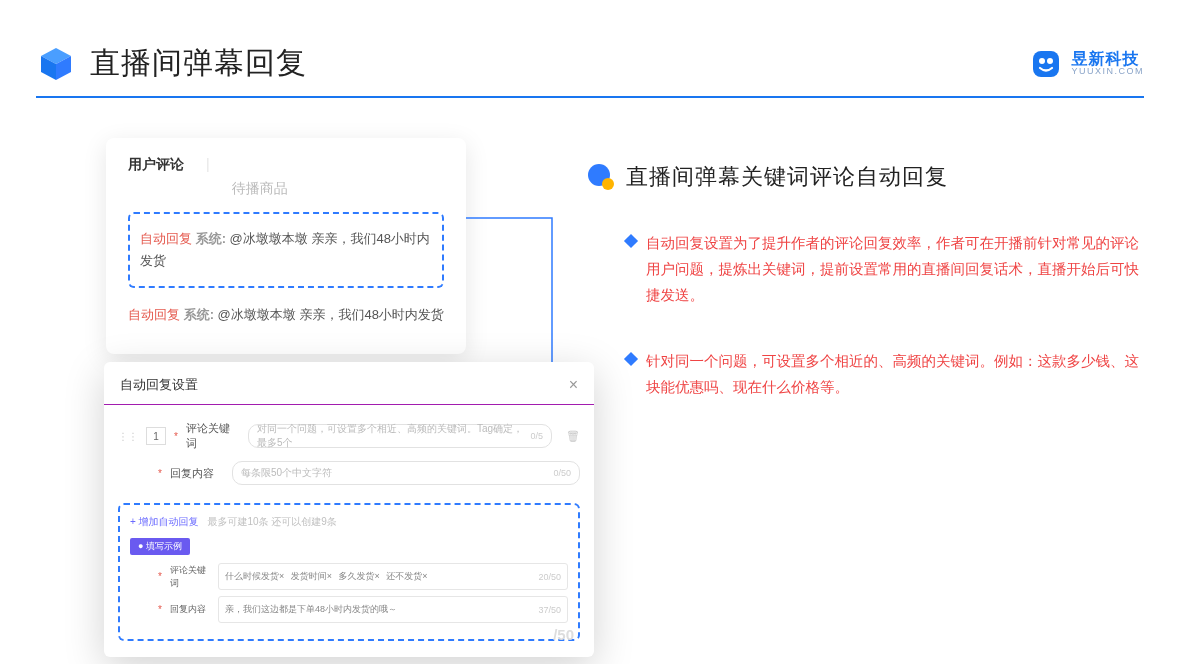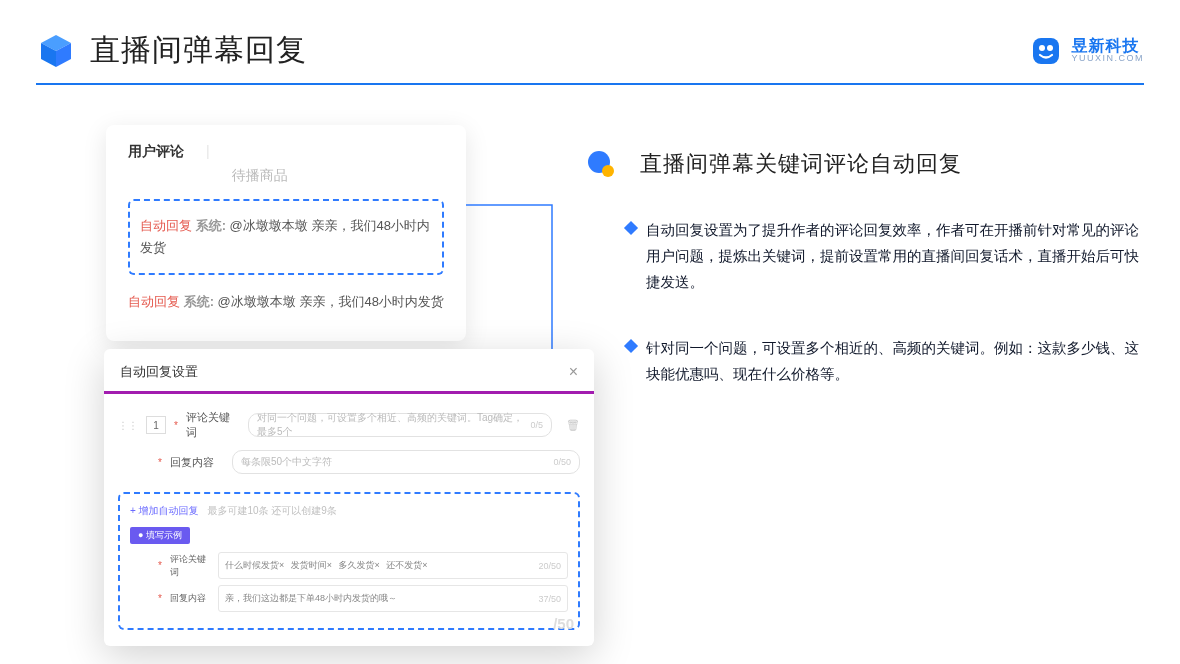--- a/index.html
+++ b/index.html
@@ -1,19 +1,19 @@
 <!DOCTYPE html>
 <html><head>
 <meta charset="utf-8">
 <style>
 * { margin: 0; padding: 0; box-sizing: border-box; font-family: "Microsoft YaHei", "PingFang SC", sans-serif; }
 body { width: 1180px; height: 664px; background: #fff; position: relative; }
 
 
-.header { display: flex; align-items: center; justify-content: space-between; padding: 30px 36px 0 36px; }
+.header { display: flex; align-items: center; justify-content: space-between; padding: 30px 36px 0 36px; margin-top: 13px; }
 .header-left { display: flex; align-items: center; gap: 14px; }
 .cube-icon { width: 40px; height: 40px; position: relative; }
 .page-title { font-size: 30px; font-weight: 500; color: #222; letter-spacing: 1px; }
 .brand { display: flex; align-items: center; gap: 8px; }
 .brand-icon { width: 34px; height: 34px; }
 .brand-text { display: flex; flex-direction: column; line-height: 1.1; }
 .brand-cn { font-size: 16px; font-weight: 700; color: #1976f0; letter-spacing: 1px; }
 .brand-en { font-size: 9px; color: #8aa4c8; letter-spacing: 1.5px; text-align: right; }
 .divider { margin: 12px 36px 0 36px; height: 2px; background: linear-gradient(to right, #1976f0 0%, #1976f0 100%); }
 
@@ -28,21 +28,21 @@
 .tab-active { font-weight: 700; color: #333; }
 .tab-inactive { color: #bbb; margin-top: 24px; }
 .tab-divider { color: #e6e6e6; }
 .highlight-row { border: 2px dashed #2f7bff; border-radius: 6px; padding: 8px 10px; margin-bottom: 10px; }
 .comment-row { padding: 6px 0; font-size: 13px; color: #555; line-height: 1.7; }
 .tag-auto { color: #e55a4f; font-weight: 500; }
 .sys { color: #999; font-weight: bold; }
 
 
 .modal-card { width: 490px; background: #fff; border-radius: 6px; box-shadow: 0 10px 40px rgba(0,0,0,.18); position: absolute; left: 68px; top: 224px; padding: 14px 0 16px 0; }
-.modal-header { display: flex; justify-content: space-between; align-items: center; padding: 0 16px 10px 16px; border-bottom: 3px solid #a21caf; }
+.modal-header { display: flex; justify-content: space-between; align-items: center; padding: 0 16px 10px 16px; border-bottom: 1px solid #a21caf; }
 .modal-title { font-size: 13px; font-weight: 500; color: #333; }
 .close-x { font-size: 16px; color: #999; cursor: pointer; }
 
 .form-block { padding: 16px 14px 8px 14px; }
 .form-row { display: flex; align-items: center; gap: 8px; margin-bottom: 10px; }
 .drag-handle { color: #ccc; font-size: 10px; }
 .index-box { width: 20px; height: 18px; border: 1px solid #ddd; font-size: 10px; display: flex; align-items: center; justify-content: center; color: #666; }
 .star { color: #e55a4f; font-size: 10px; }
 .field-label { font-size: 11px; color: #555; width: 54px; }
 .input-box { flex: 1; border: 1px solid #e2e2e2; border-radius: 10px; height: 24px; display: flex; align-items: center; padding: 0 8px; font-size: 10px; color: #bbb; justify-content: space-between; background: #fff; }
@@ -56,26 +56,26 @@
 .ex-row { display: flex; align-items: center; gap: 8px; margin-bottom: 6px; }
 .ex-label { font-size: 9px; color: #666; width: 40px; }
 .ex-input { flex: 1; border: 1px solid #e6e6e6; border-radius: 3px; height: 27px; display: flex; align-items: center; padding: 0 6px; font-size: 9px; color: #888; justify-content: space-between; background: #fff; }
 .tag-chip { background: transparent; color: #888; font-size: 9px; margin-right: 4px; }
 .stray-count { position: absolute; right: 20px; bottom: 14px; font-size: 15px; color: #ddd; font-weight: bold; }
 
 
 .connector { position: absolute; pointer-events: none; }
 
 
-.right-head { display: flex; align-items: center; gap: 24px; margin-bottom: 38px; }
+.right-head { display: flex; align-items: center; gap: 10px; margin-bottom: 38px; }
 .bubble-icon { width: 30px; height: 30px; }
 .right-title { font-size: 22px; font-weight: 500; color: #222; letter-spacing: 1px; }
 .bullet-item { display: flex; gap: 10px; margin-bottom: 40px; padding-left: 40px; }
 .diamond { width: 10px; height: 10px; background: #2f7bff; transform: rotate(45deg); margin-top: 6px; flex-shrink: 0; }
-.bullet-text { font-size: 14.5px; color: #0f172a; line-height: 1.8; }
+.bullet-text { font-size: 14.5px; color: #ef4444; line-height: 1.8; }
 </style>
 </head>
 <body>
 
 <div class="header">
   <div class="header-left">
     <svg class="cube-icon" viewBox="0 0 40 40">
       <polygon points="20,4 35,12 20,20 5,12" fill="#4a9eff"></polygon>
       <polygon points="5,12 20,20 20,36 5,28" fill="#1976f0"></polygon>
       <polygon points="35,12 20,20 20,36 35,28" fill="#2f7bff"></polygon>

